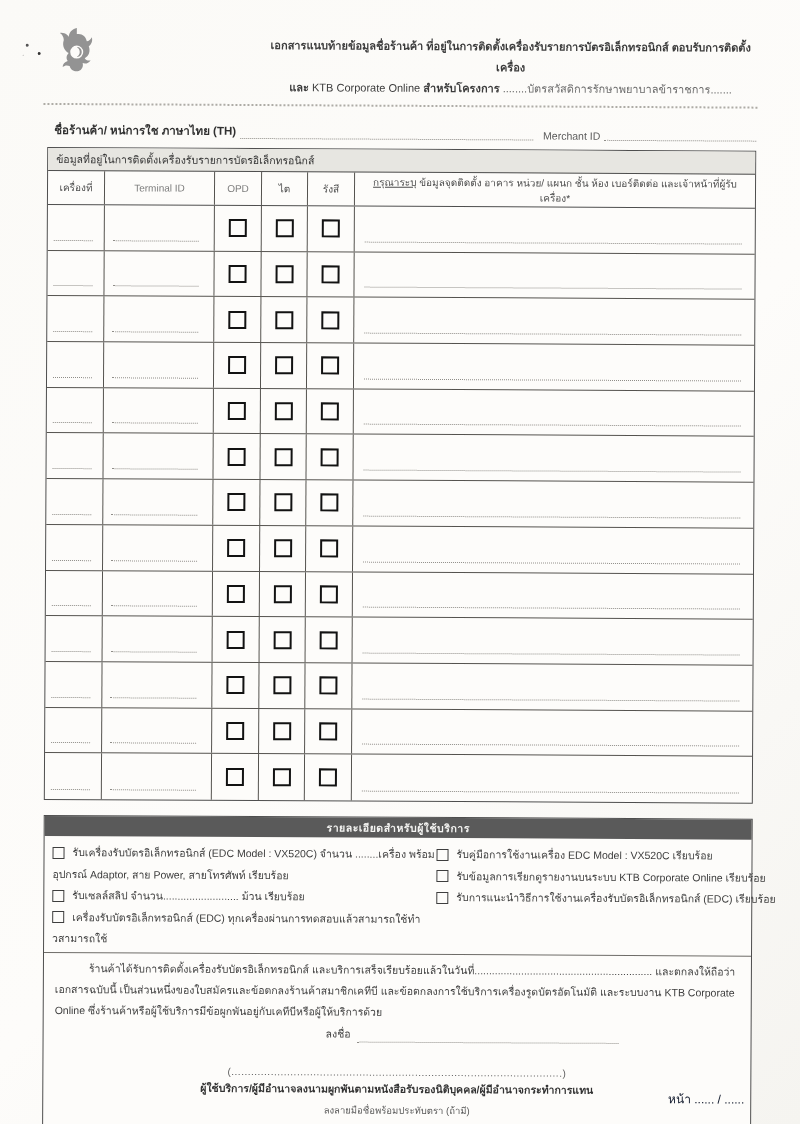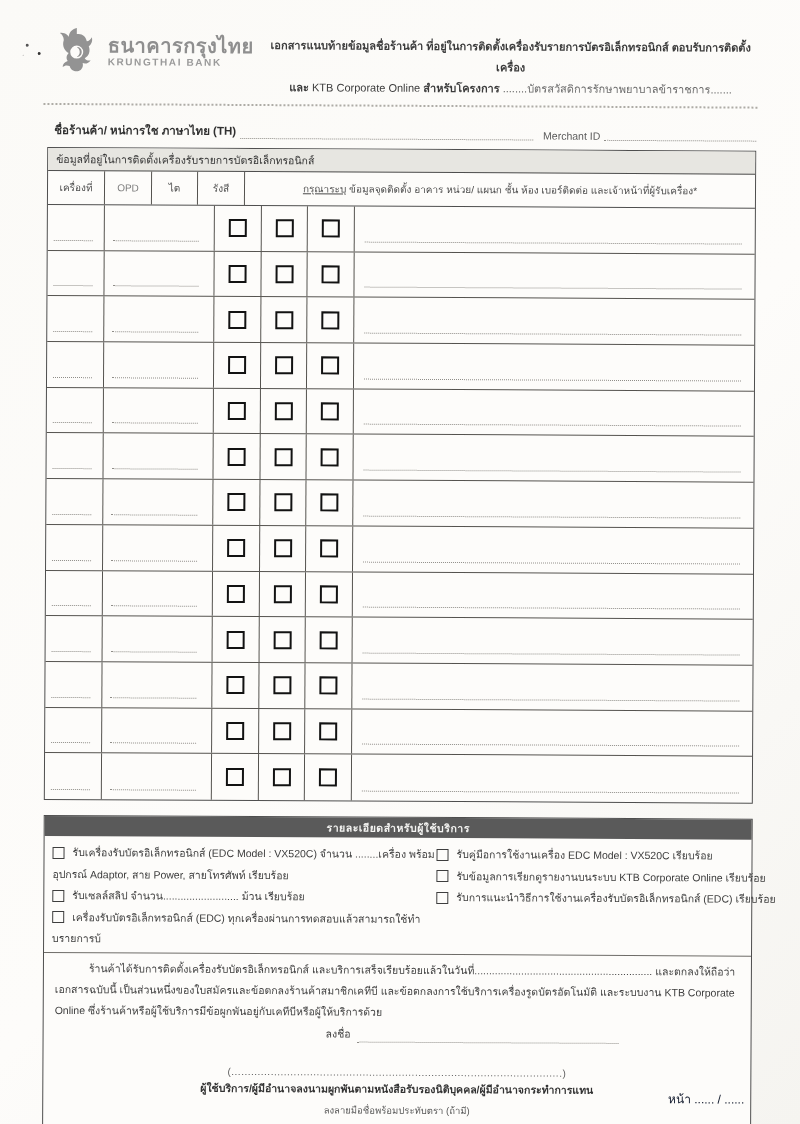--- a/index.html
+++ b/index.html
@@ -85,43 +85,40 @@
 
   <div class="header">
     <div class="logo-wrap">
       <span>
         <svg width="46" height="50" viewBox="0 0 46 50" aria-hidden="true">
           <path fill="#939393" d="M23 2c-5 1-8 5-8 9 0-1-4-5-9-4 2 1 4 4 4 7-2 6 1 11 5 13-2 2-3 5-1 8-3 1-5 3-5 6 2-2 5-2 7-1 1 4 5 6 9 5 3-1 5-4 4-8 3 1 6 0 8-3-2 1-5 0-6-2 4-2 6-7 4-12 3-2 4-6 3-9-1 2-3 4-5 4-1-5-5-8-10-7z"></path>
           <circle cx="23" cy="26" r="6.5" fill="#fdfcfa"></circle>
           <path fill="#939393" d="M23 21c3 0 5 2 5 5s-2 5-5 5c2-1 3-3 3-5s-1-4-3-5z"></path>
         </svg>
       </span>
-      <span class="logo-text">
-        <div class="logo-th">ธนาคารกรุงไทย</div>
-        <div class="logo-en">KRUNGTHAI BANK</div>
-      </span>
     </div>
     <div class="title-block">
       <div>เอกสารแนบท้ายข้อมูลชื่อร้านค้า ที่อยู่ในการติดตั้งเครื่องรับรายการบัตรอิเล็กทรอนิกส์ ตอบรับการติดตั้งเครื่อง</div>
       <div><span>และ</span><span class="title-ktb"> KTB Corporate Online </span><span>สำหรับโครงการ</span><span class="title-fill"> ........บัตรสวัสดิการรักษาพยาบาลข้าราชการ.......</span></div>
     </div>
   </div>
   <div class="dotted-rule"></div>
 
   <div class="merchant-row">
     <span class="merchant-label">ชื่อร้านค้า/ หน่การใช ภาษาไทย (TH)</span>
     <span class="dotline fill-name"></span>
     <span class="mid-label">Merchant ID</span>
     <span class="dotline fill-mid"></span>
   </div>
 
   <div class="tbl">
     <div class="tbl-title">ข้อมูลที่อยู่ในการติดตั้งเครื่องรับรายการบัตรอิเล็กทรอนิกส์</div>
     <div class="tbl-head">
       <div class="cell c1 hcell">เครื่องที่</div>
+      <div class="cell c2 hcell hgray">Terminal ID</div>
       <div class="cell c3 hcell hgray">OPD</div>
       <div class="cell c4 hcell">ไต</div>
       <div class="cell c5 hcell">รังสี</div>
       <div class="cell c6 hcell hdetail">
         <span><span class="u">กรุณาระบุ</span><span> ข้อมูลจุดติดตั้ง อาคาร หน่วย/ แผนก ชั้น ห้อง เบอร์ติดต่อ และเจ้าหน้าที่ผู้รับเครื่อง*</span></span>
       </div>
     </div>
     <div>
     <div class="tbl-row">
       <div class="cell c1">
@@ -417,21 +414,21 @@
       <span class="svc-text">รับเซลล์สลิป จำนวน.......................... ม้วน เรียบร้อย</span>
     </div>
 
     <div class="svc-line">
       <span class="cb"></span>
       <span class="svc-text">เครื่องรับบัตรอิเล็กทรอนิกส์ (EDC) ทุกเครื่องผ่านการทดสอบแล้วสามารถใช้ทำ</span>
     </div>
 
     <div class="svc-line">
 
-      <span class="svc-text">บรายการบ้</span>
+      <span class="svc-text">วสามารถใช้</span>
     </div>
   </div>
       <div class="svc-col-right">
     <div class="svc-line">
       <span class="cb"></span>
       <span class="svc-text">รับคู่มือการใช้งานเครื่อง EDC Model : VX520C เรียบร้อย</span>
     </div>
 
     <div class="svc-line">
       <span class="cb"></span>

